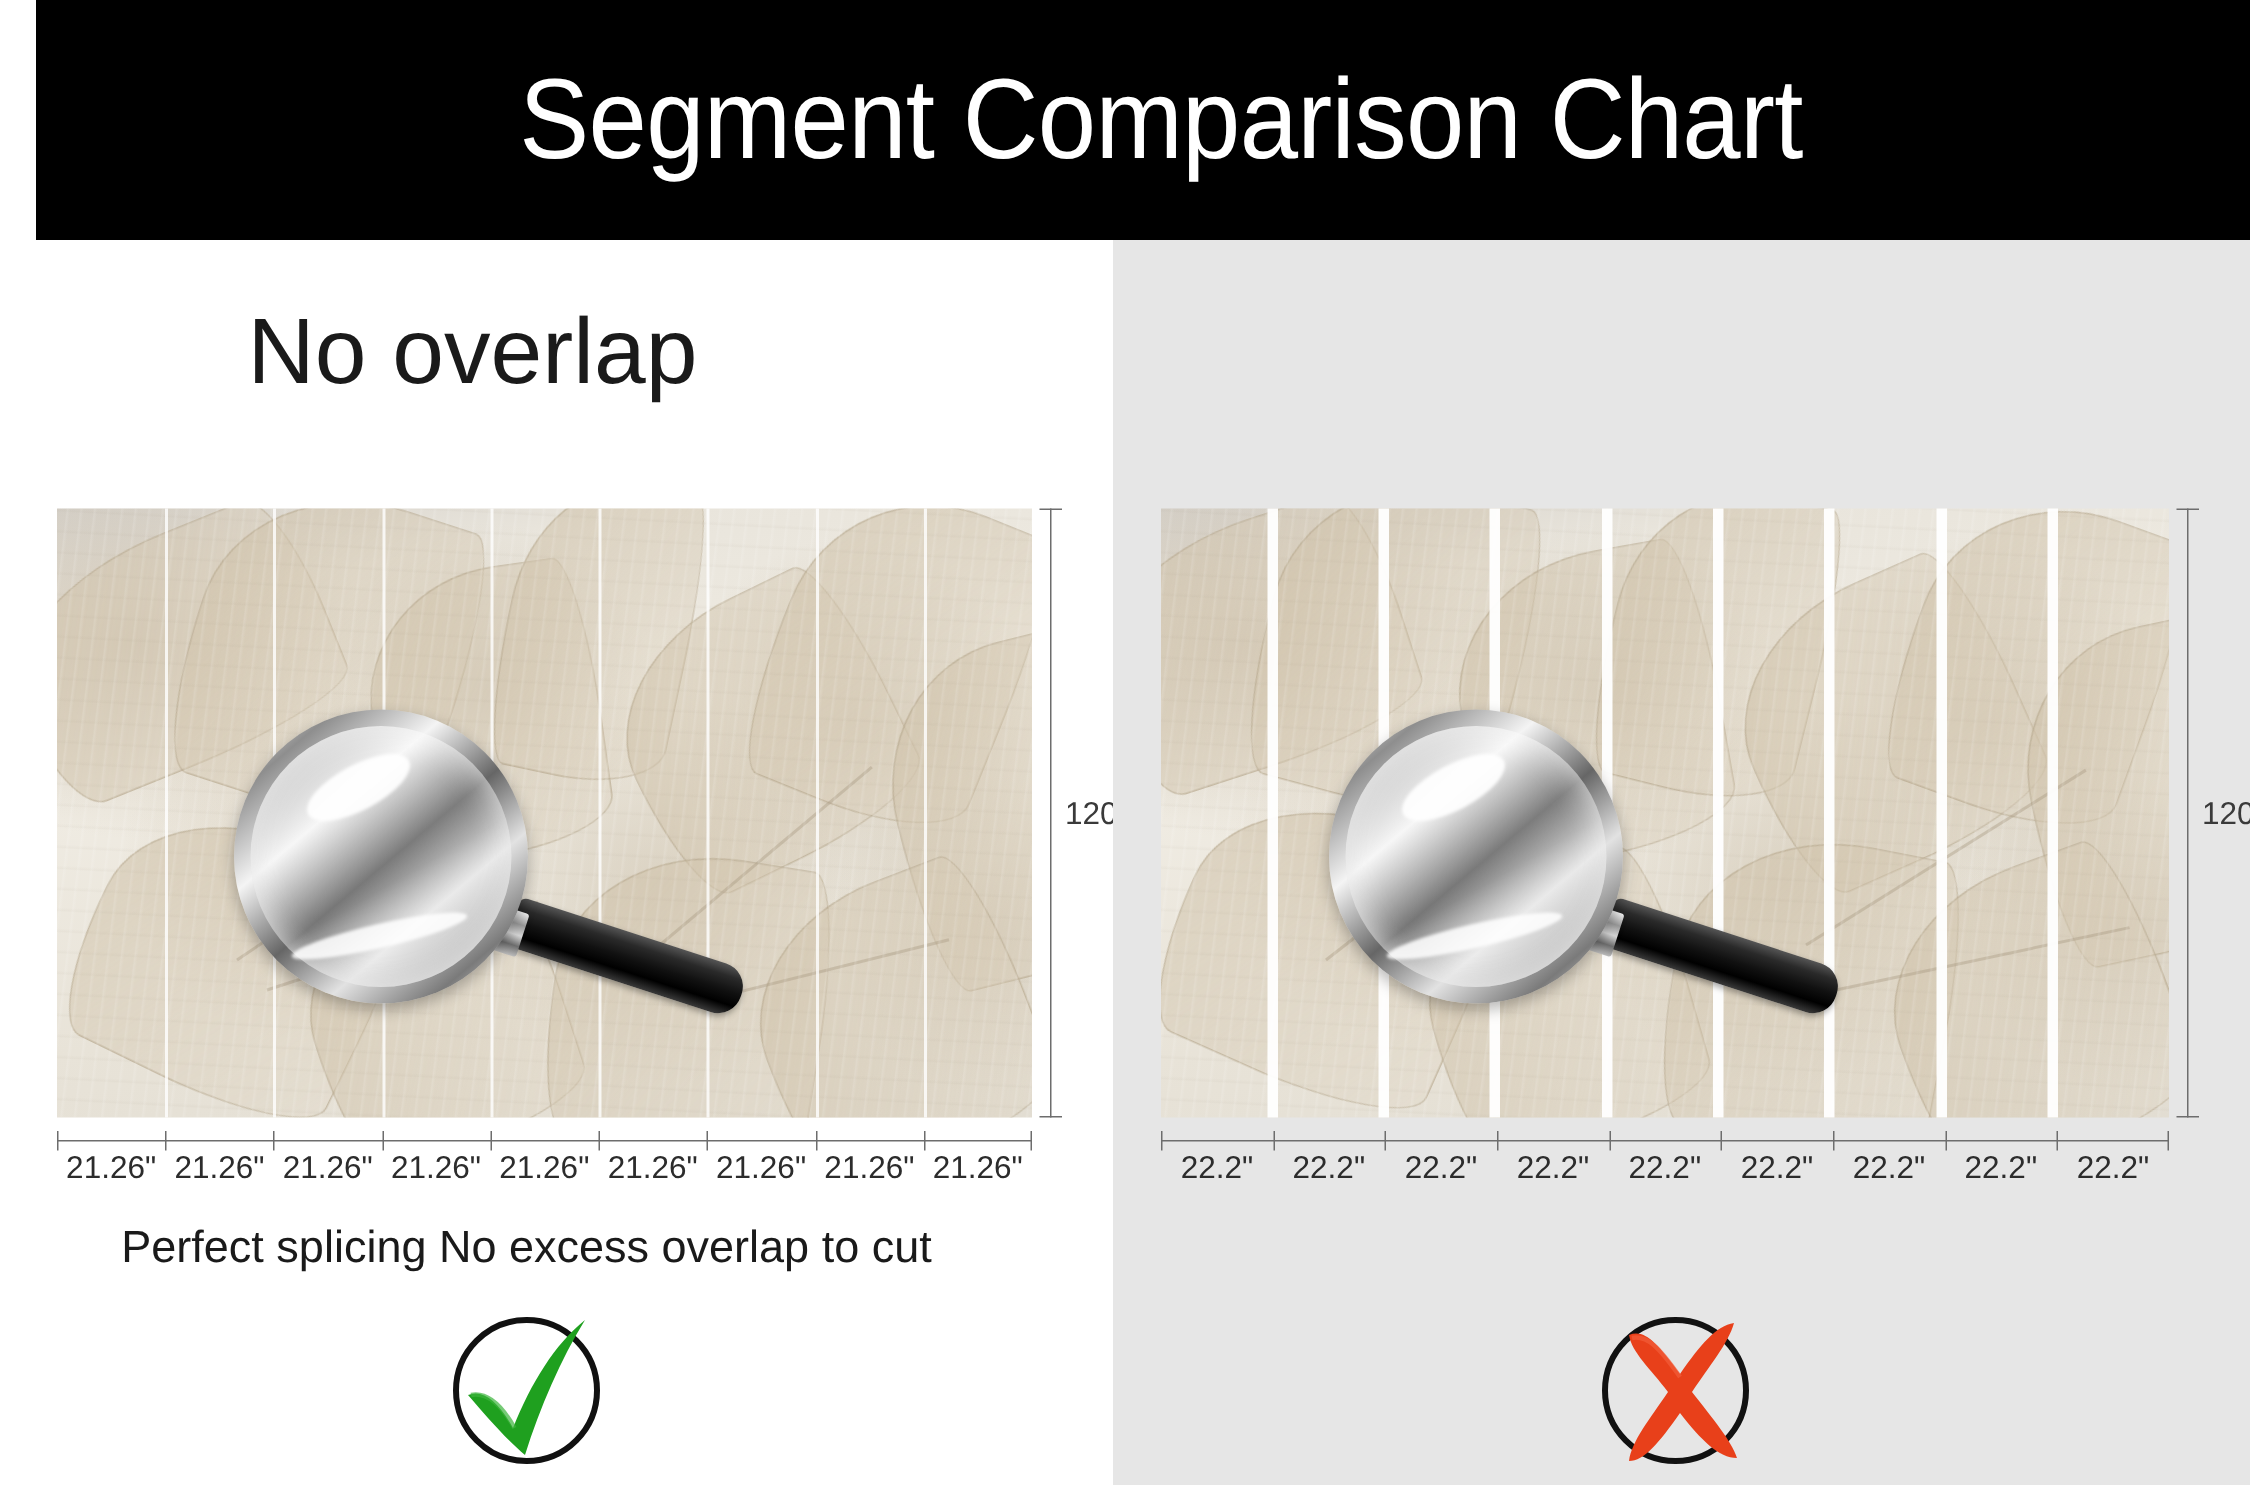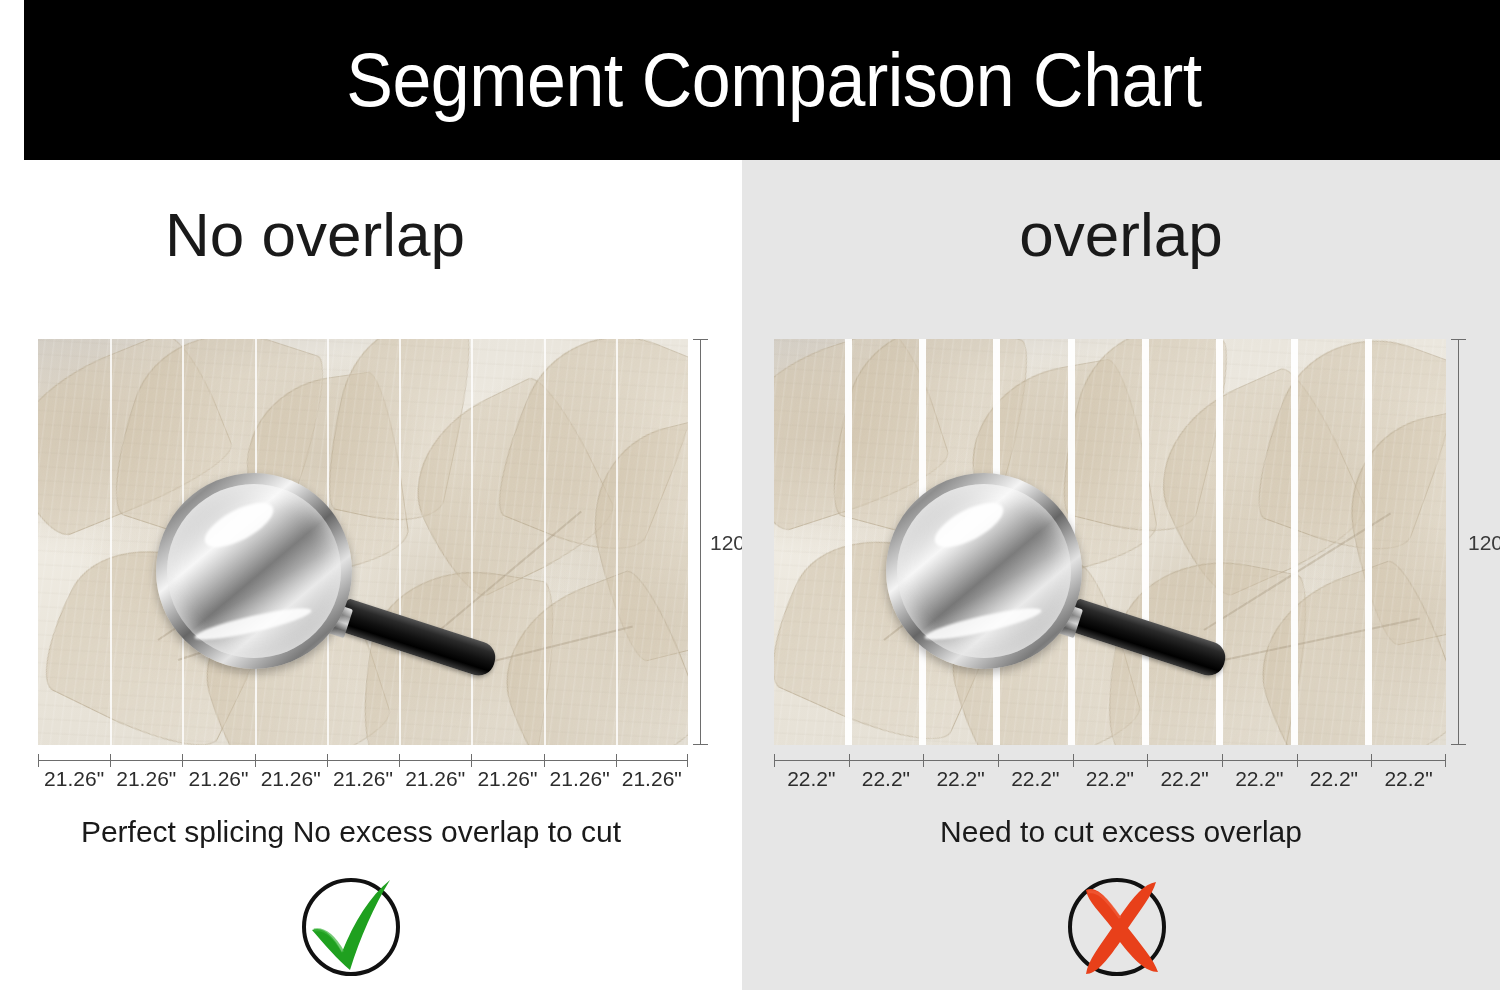--- a/index.html
+++ b/index.html
@@ -352,21 +352,20 @@
         <div class="verdict-circle"></div>
         <svg width="118" height="118" viewBox="0 0 118 118">
           <path d="M16 58 C26 54 36 62 46 80 C58 50 74 24 94 8 C78 34 64 66 54 98 C42 88 28 72 16 58 Z" fill="#1fa01f"></path>
           <path d="M18 58 C28 56 38 64 47 80" stroke="#3cb43c" stroke-width="3" fill="none" opacity="0.7"></path>
         </svg>
       </div>
     </div>
 
     <div class="panel panel-right">
 
-      <div class="panel-heading">overlap</div>
 
       <div class="mural-wrap right">
         <div class="mural">
           <div class="leaf" style="left:-40px; top:10px;  width:200px; height:160px; transform:rotate(-18deg);"></div>
           <div class="leaf" style="left:70px;  top:-20px; width:170px; height:215px; transform:rotate(15deg);"></div>
           <div class="leaf" style="left:200px; top:30px;  width:170px; height:200px; transform:rotate(-10deg);"></div>
           <div class="leaf" style="left:300px; top:-15px; width:140px; height:205px; transform:rotate(14deg);"></div>
           <div class="leaf" style="left:390px; top:50px;  width:180px; height:185px; transform:rotate(-24deg);"></div>
           <div class="leaf" style="left:500px; top:-5px;  width:165px; height:210px; transform:rotate(20deg);"></div>
           <div class="leaf" style="left:580px; top:80px;  width:150px; height:215px; transform:rotate(-12deg);"></div>
@@ -424,21 +423,20 @@
         <div class="seg-label" style="left:74.6px;  width:74.6px;">22.2"</div>
         <div class="seg-label" style="left:149.3px; width:74.6px;">22.2"</div>
         <div class="seg-label" style="left:224px;   width:74.6px;">22.2"</div>
         <div class="seg-label" style="left:298.6px; width:74.6px;">22.2"</div>
         <div class="seg-label" style="left:373.3px; width:74.6px;">22.2"</div>
         <div class="seg-label" style="left:448px;   width:74.6px;">22.2"</div>
         <div class="seg-label" style="left:522.6px; width:74.6px;">22.2"</div>
         <div class="seg-label" style="left:597.3px; width:74.6px;">22.2"</div>
       </div>
 
-      <div class="caption">Need to cut excess overlap</div>
 
       <div class="verdict">
         <div class="verdict-circle"></div>
         <svg width="118" height="118" viewBox="0 0 118 118">
           <path d="M24 18 C34 14 42 22 58 44 C72 24 82 12 94 10 C90 24 78 38 66 56 C80 74 92 88 96 100 C84 100 72 88 58 70 C44 90 34 102 24 102 C26 88 38 74 50 56 C38 40 26 30 24 18 Z" fill="#e8401a"></path>
           <path d="M26 20 C36 18 44 26 58 46" stroke="#f2603c" stroke-width="3" fill="none" opacity="0.65"></path>
         </svg>
       </div>
     </div>
 

